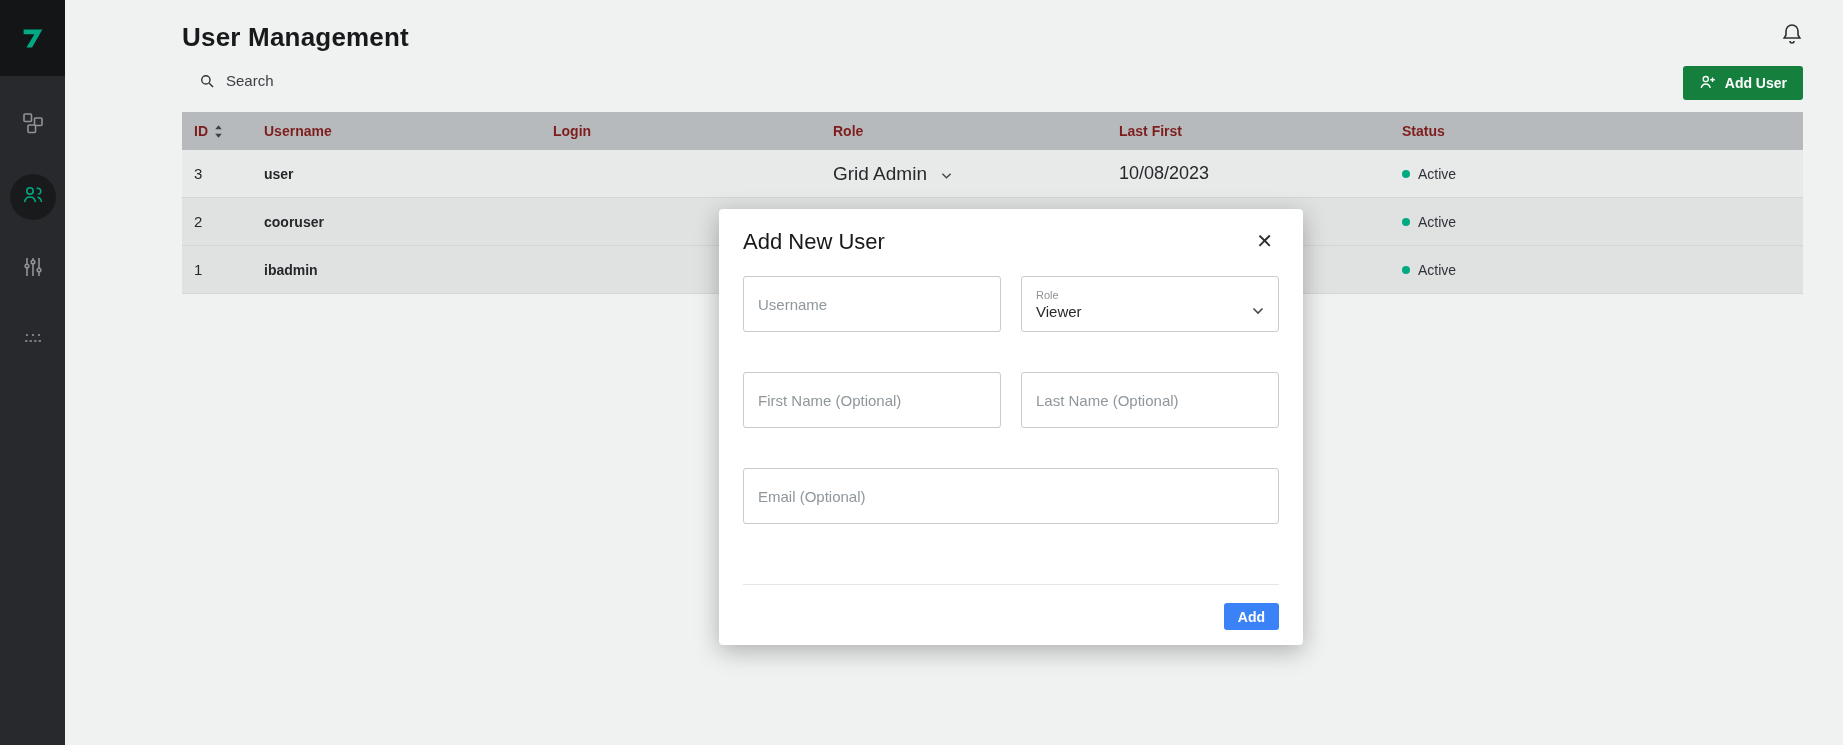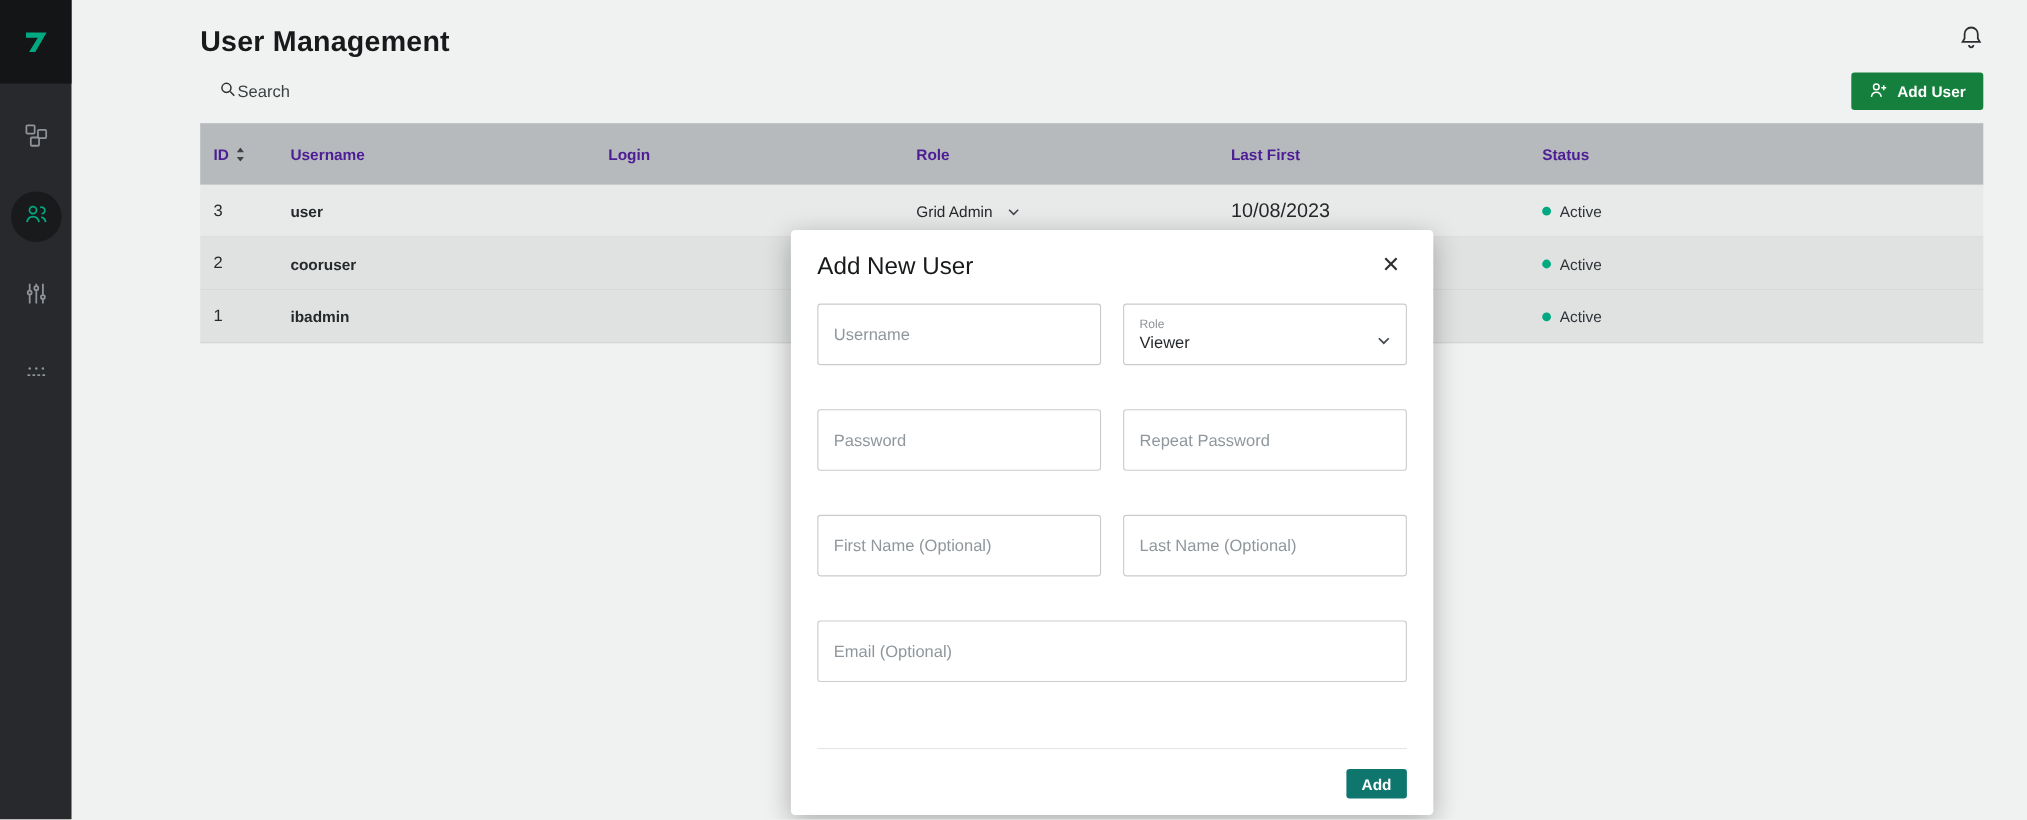--- a/index.html
+++ b/index.html
@@ -36,21 +36,21 @@
     font-size:26px; font-weight:700; color:#17191b; letter-spacing:.2px;
   }
   .bell-btn {
     position:absolute; right:36px; top:20px; width:30px; height:30px;
     color:#2c2f31; cursor:pointer; display:flex; align-items:center; justify-content:center;
     background:none; border:none;
   }
   .bell-btn svg { width:24px; height:24px; }
   .search-wrap {
     position:absolute; left:133px; top:72px;
-    display:flex; align-items:center; color:#2c2f31;
+    display:flex; align-items:flex-start; gap:10px; color:#2c2f31;
   }
   .search-wrap svg { width:18px; height:18px; }
   .search-input {
     border:none; background:transparent; outline:none;
     font-family:"Liberation Sans",sans-serif;
     font-size:15px; color:#333; width:220px;
   }
   .search-input::placeholder { color:#3a3f43; }
   .add-user-btn {
     position:absolute; right:40px; top:66px; height:34px;
@@ -61,30 +61,30 @@
   }
   .add-user-btn svg { width:18px; height:18px; }
   
   .table { position:absolute; left:117px; right:40px; top:112px; }
   .t-row {
     display:grid;
     grid-template-columns:70px 289px 280px 286px 283px 1fr;
     align-items:center; padding-left:12px;
   }
   .t-head {
-    background:#b6babd; height:56px;
-    font-size:14px; font-weight:700; color:#4c1d95;
+    background:#b6babd; height:38px;
+    font-size:14px; font-weight:700; color:#7f1d1d;
   }
   .t-head .hcell { display:flex; align-items:center; gap:6px; }
   .sort-icon { width:9px; height:13px; color:#3c4247; }
   .t-body-row { height:48px; font-size:15px; color:#26292b; border-bottom:1px solid #d4d6d6; cursor:pointer; }
   .t-body-row.odd  { background:#e8e9e9; }
   .t-body-row.even { background:#e0e2e2; }
   .cell-username { font-weight:700; font-size:14px; }
-  .role-select { display:flex; align-items:center; gap:14px; cursor:pointer; font-size:14px; color:#26292b; }
+  .role-select { display:flex; align-items:center; gap:14px; cursor:pointer; font-size:19px; color:#26292b; }
   .role-select svg { width:11px; height:8px; color:#44494d; }
   .cell-login { font-size:18px; }
   .status-cell { display:flex; align-items:center; gap:8px; font-size:14px; color:#2e3338; }
   .status-dot { width:8px; height:8px; border-radius:50%; background:#01a982; }
   
   .modal {
     position:absolute; left:654px; top:209px; width:584px;
     background:#fff; border-radius:4px; z-index:10;
     box-shadow:0 6px 24px rgba(0,0,0,.28);
     padding:20px 24px 15px 24px;
@@ -110,21 +110,21 @@
     position:relative; display:flex; flex-direction:column; justify-content:center;
     padding:0 14px; cursor:pointer;
   }
   .select-label { font-size:11px; color:#8d9296; margin-bottom:2px; }
   .select-value { font-size:15px; color:#26292b; }
   .select-chevron { position:absolute; right:14px; top:24px; width:12px; height:8px; color:#44494d; }
   .form-row.email-row { margin-bottom:60px; }
   .modal-divider { border:none; border-top:1px solid #e4e5e6; margin:0 0 18px 0; }
   .modal-actions { display:flex; justify-content:flex-end; }
   .add-btn {
-    background:#0f766e; color:#fff; border:none; border-radius:3px;
+    background:#3b82f6; color:#fff; border:none; border-radius:3px;
     height:27px; padding:0 14px; font-size:14px; font-weight:700;
     font-family:"Liberation Sans",sans-serif; cursor:pointer;
   }
 </style>
 </head>
 <body>
 
 <div class="sidebar">
   <div class="logo-block">
     <svg width="30" height="30" viewBox="0 0 32 32">
@@ -282,24 +282,20 @@
         <span class="select-label">Role</span>
         <span class="select-value">Viewer</span>
         <span class="select-chevron">
           <svg viewBox="0 0 12 8" fill="none" stroke="currentColor" stroke-width="1.6" width="12" height="8">
             <path d="M1.5 1.5L6 6l4.5-4.5"></path>
           </svg>
         </span>
       </div>
     </div>
 
-    <div class="form-row">
-      <input class="field" type="password" placeholder="Password" style="">
-      <input class="field" type="password" placeholder="Repeat Password" style="">
-    </div>
 
     <div class="form-row">
       <input class="field" type="text" placeholder="First Name (Optional)" style="">
       <input class="field" type="text" placeholder="Last Name (Optional)" style="">
     </div>
 
     <div class="form-row email-row">
       <input class="field" type="text" placeholder="Email (Optional)" style="">
     </div>
 

